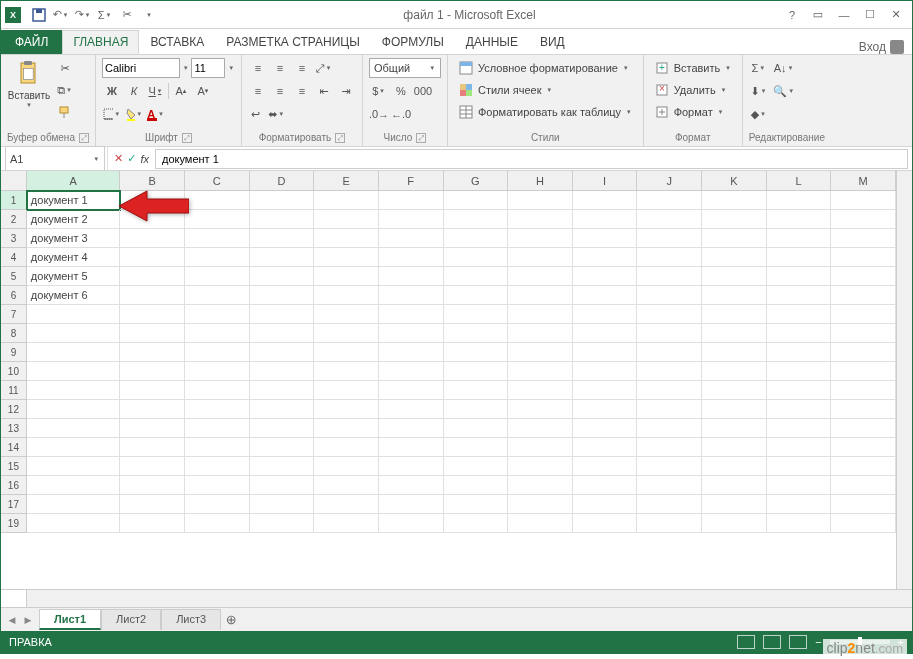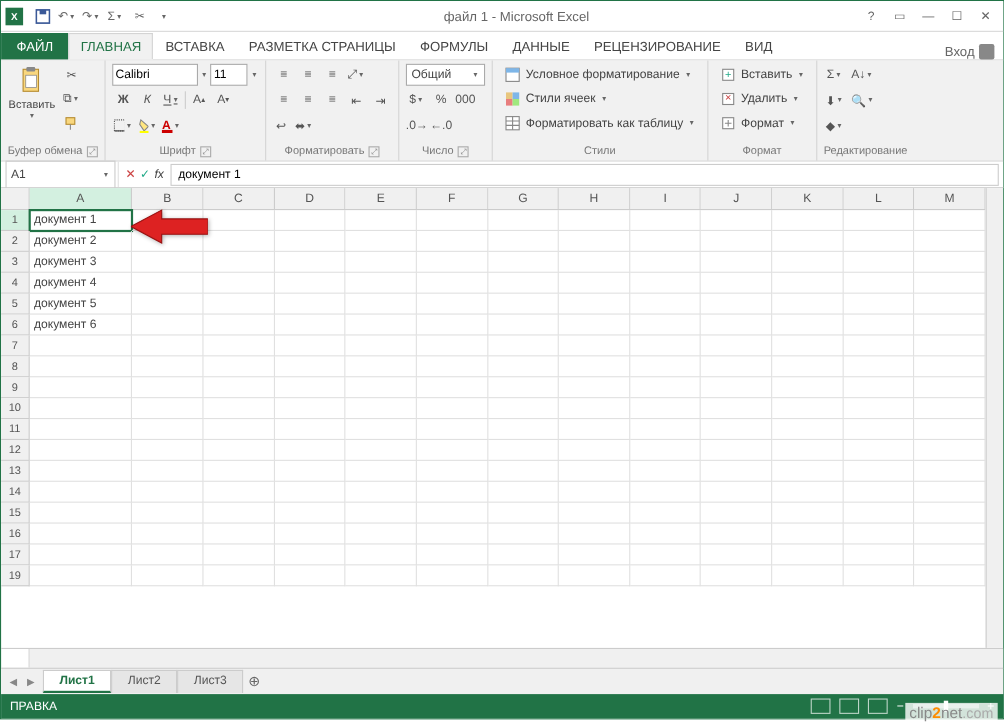--- a/index.html
+++ b/index.html
@@ -122,21 +122,20 @@
   </div>
 
   <div class="tabs-row">
     <div class="file-tab">ФАЙЛ</div>
     <div id="tab-container" style="display: flex;">
         <div class="tab active">ГЛАВНАЯ</div>
         <div class="tab">ВСТАВКА</div>
         <div class="tab">РАЗМЕТКА СТРАНИЦЫ</div>
         <div class="tab">ФОРМУЛЫ</div>
         <div class="tab">ДАННЫЕ</div>
-        <div class="tab">РЕЦЕНЗИРОВАНИЕ</div>
         <div class="tab">ВИД</div>
       </div>
     <div class="tabs-right">
       <span>Вход</span>
       <div class="user-icon"></div>
     </div>
   </div>
 
   <div class="ribbon">
 

